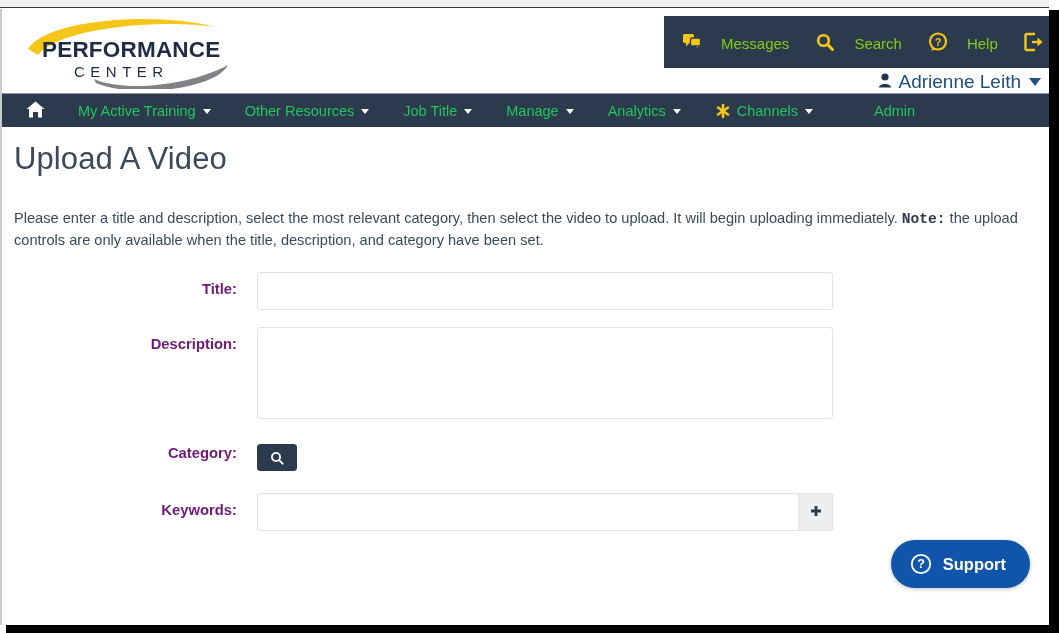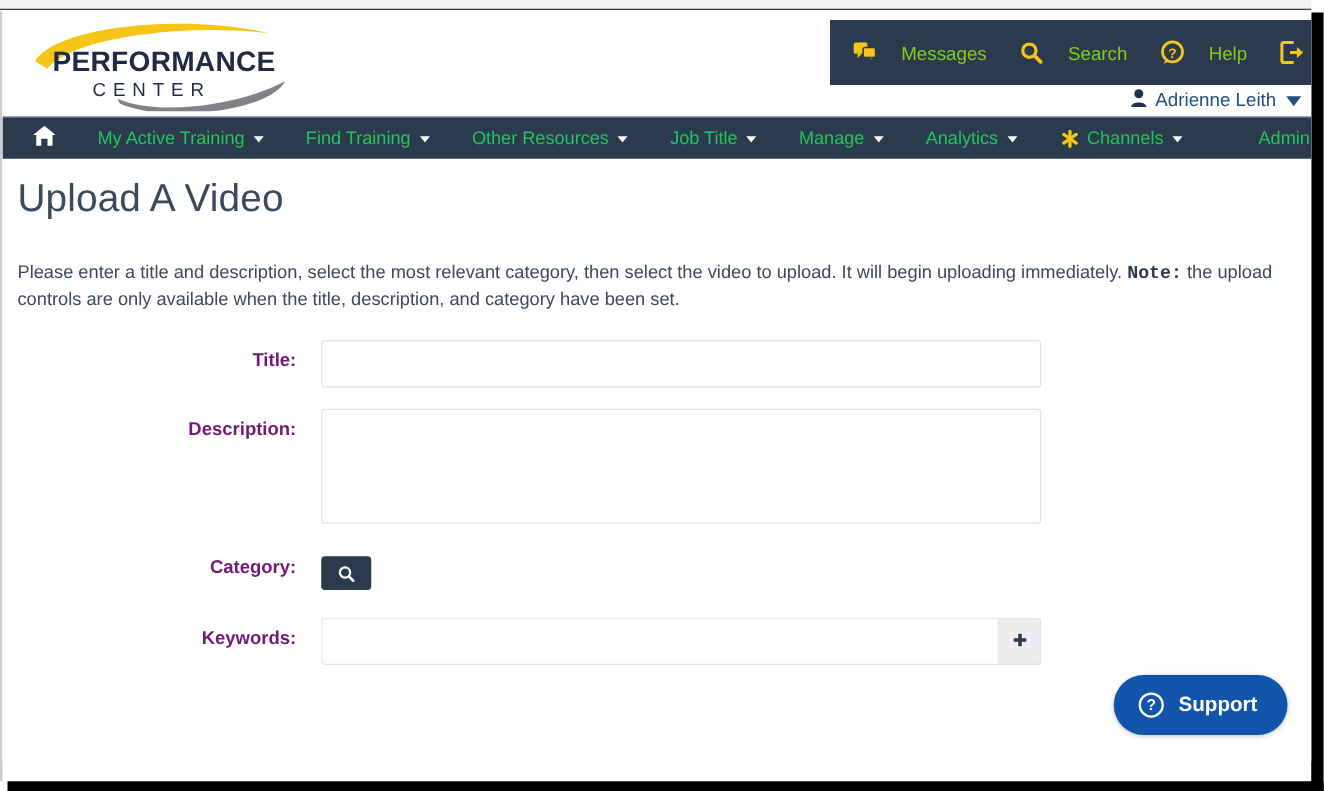--- a/index.html
+++ b/index.html
@@ -94,21 +94,21 @@
   }
   .util-item .ico { display: block; width: 20px; height: 20px; }
 
   .user-bar {
     position: absolute;
     top: 62px;
     right: 8px;
     display: flex;
     align-items: center;
     gap: 6px;
-    font-size: 15px;
+    font-size: 19px;
     color: #205081;
     cursor: pointer;
   }
   .user-bar .caret {
     width: 0; height: 0;
     border-left: 6px solid transparent;
     border-right: 6px solid transparent;
     border-top: 8px solid #205081;
     margin-left: 2px;
   }
@@ -364,24 +364,20 @@
               <path d="M9.5 0.5 L0.5 8 H3 V16.5 H7 V11 H12 V16.5 H16 V8 H18.5 Z" fill="#ffffff"></path>
             </svg>
         </span>
       </div>
 
       <div class="nav-item">
         <span>My Active Training</span>
         <span class="caret-down"></span>
       </div>
 
-      <div class="nav-item">
-        <span>Find Training</span>
-        <span class="caret-down"></span>
-      </div>
 
       <div class="nav-item">
         <span>Other Resources</span>
         <span class="caret-down"></span>
       </div>
 
       <div class="nav-item">
         <span>Job Title</span>
         <span class="caret-down"></span>
       </div>

